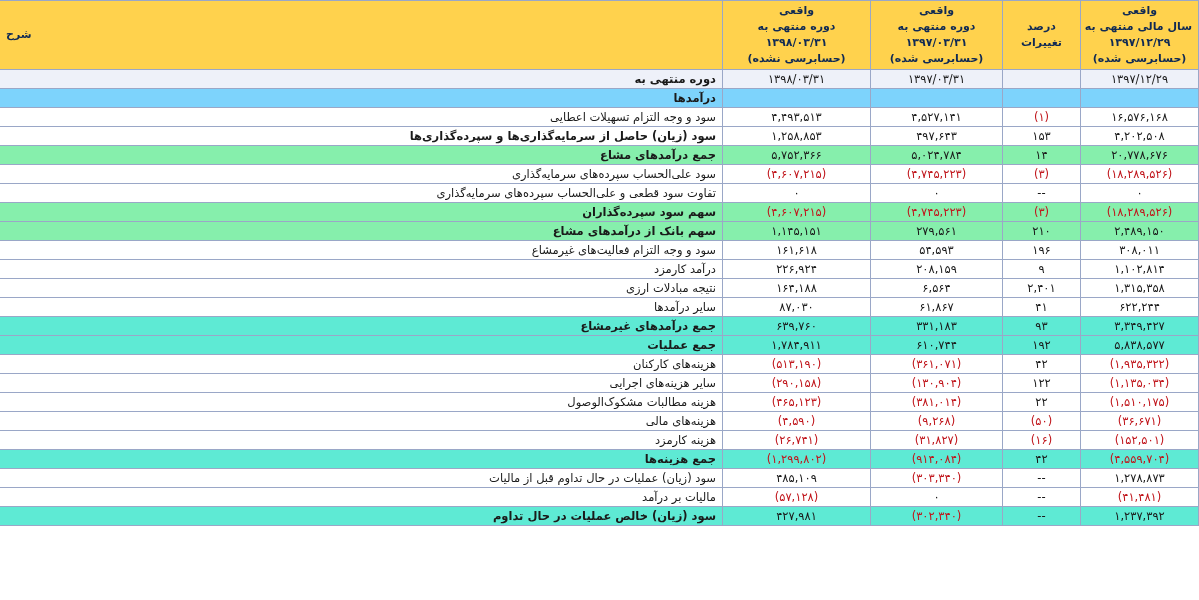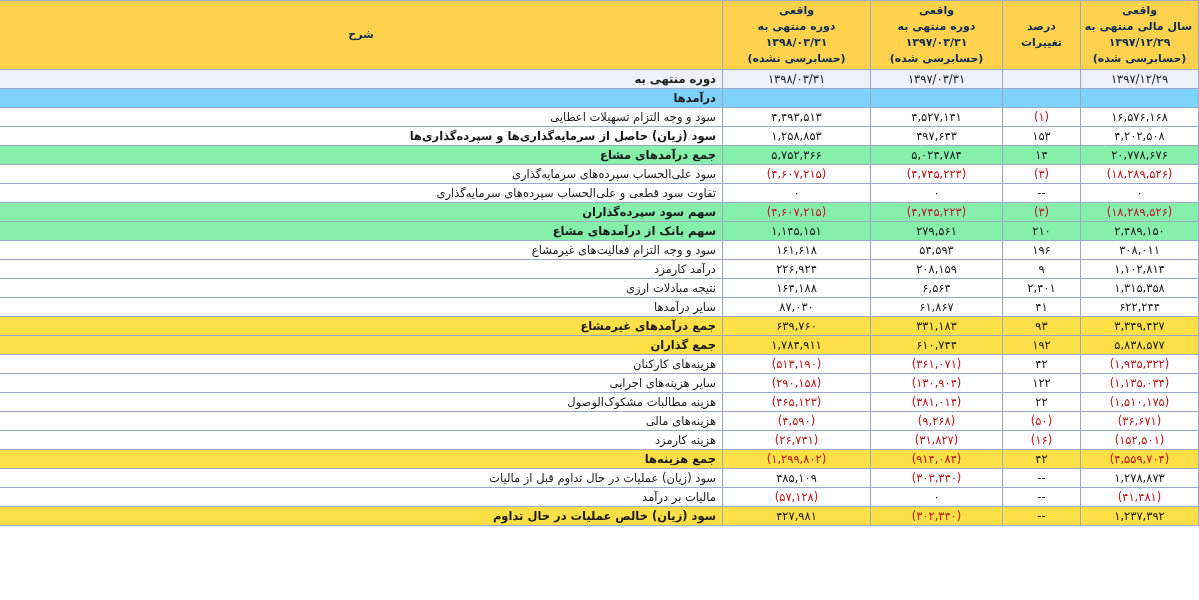--- a/index.html
+++ b/index.html
@@ -33,21 +33,21 @@
     color: #102a54;
     font-weight: bold;
     text-align: center;
     font-size: 11px;
     line-height: 1.45;
     height: 62px;
     border: 1px solid #b08a1c;
     padding: 3px 4px;
   }
   thead th.desc-head {
-    text-align: center;
+    text-align: left;
   }
   
   col.c-v1 { width: 118px; }
   col.c-v2 { width: 78px; }
   col.c-v3 { width: 132px; }
   col.c-v4 { width: 148px; }
   col.c-desc { width: 723px; }
 
   td.num {
     text-align: center;
@@ -57,21 +57,21 @@
   td.desc {
     text-align: right;
     font-size: 11.5px;
     padding-right: 8px;
   }
   tr.row-plain td { background: #ffffff; }
   tr.row-lightblue td { background: #eef1f9; }
   tr.row-section td { background: #7dd3fc; font-weight: bold; }
   tr.row-total td { background: #86efac; }
   tr.row-total td.desc { font-weight: bold; }
-  tr.row-subtotal td { background: #fde047; margin-left: 29px; }
+  tr.row-subtotal td { background: #5eead4; margin-left: 29px; }
   tr.row-subtotal td.desc { font-weight: bold; }
   td.neg { color: #c0151b; }
   td.bolddesc { font-weight: bold; }
   .hdr-line { display: block; }
 </style>
 </head>
 <body>
 
 <table class="fin">
   <colgroup>
@@ -207,21 +207,21 @@
         <td class="num">۹۳</td>
         <td class="num">۳۳۱,۱۸۳</td>
         <td class="num">۶۳۹,۷۶۰</td>
         <td class="desc bolddesc">جمع درآمدهای غیرمشاع</td>
       </tr>
       <tr class="row-subtotal">
         <td class="num">۵,۸۳۸,۵۷۷</td>
         <td class="num">۱۹۲</td>
         <td class="num">۶۱۰,۷۴۴</td>
         <td class="num">۱,۷۸۴,۹۱۱</td>
-        <td class="desc bolddesc">جمع گذاران</td>
+        <td class="desc bolddesc">جمع عملیات</td>
       </tr>
       <tr class="row-plain">
         <td class="num neg">(۱,۹۳۵,۳۲۲)</td>
         <td class="num">۴۲</td>
         <td class="num neg">(۳۶۱,۰۷۱)</td>
         <td class="num neg">(۵۱۳,۱۹۰)</td>
         <td class="desc">هزینه‌های کارکنان</td>
       </tr>
       <tr class="row-plain">
         <td class="num neg">(۱,۱۳۵,۰۳۴)</td>

